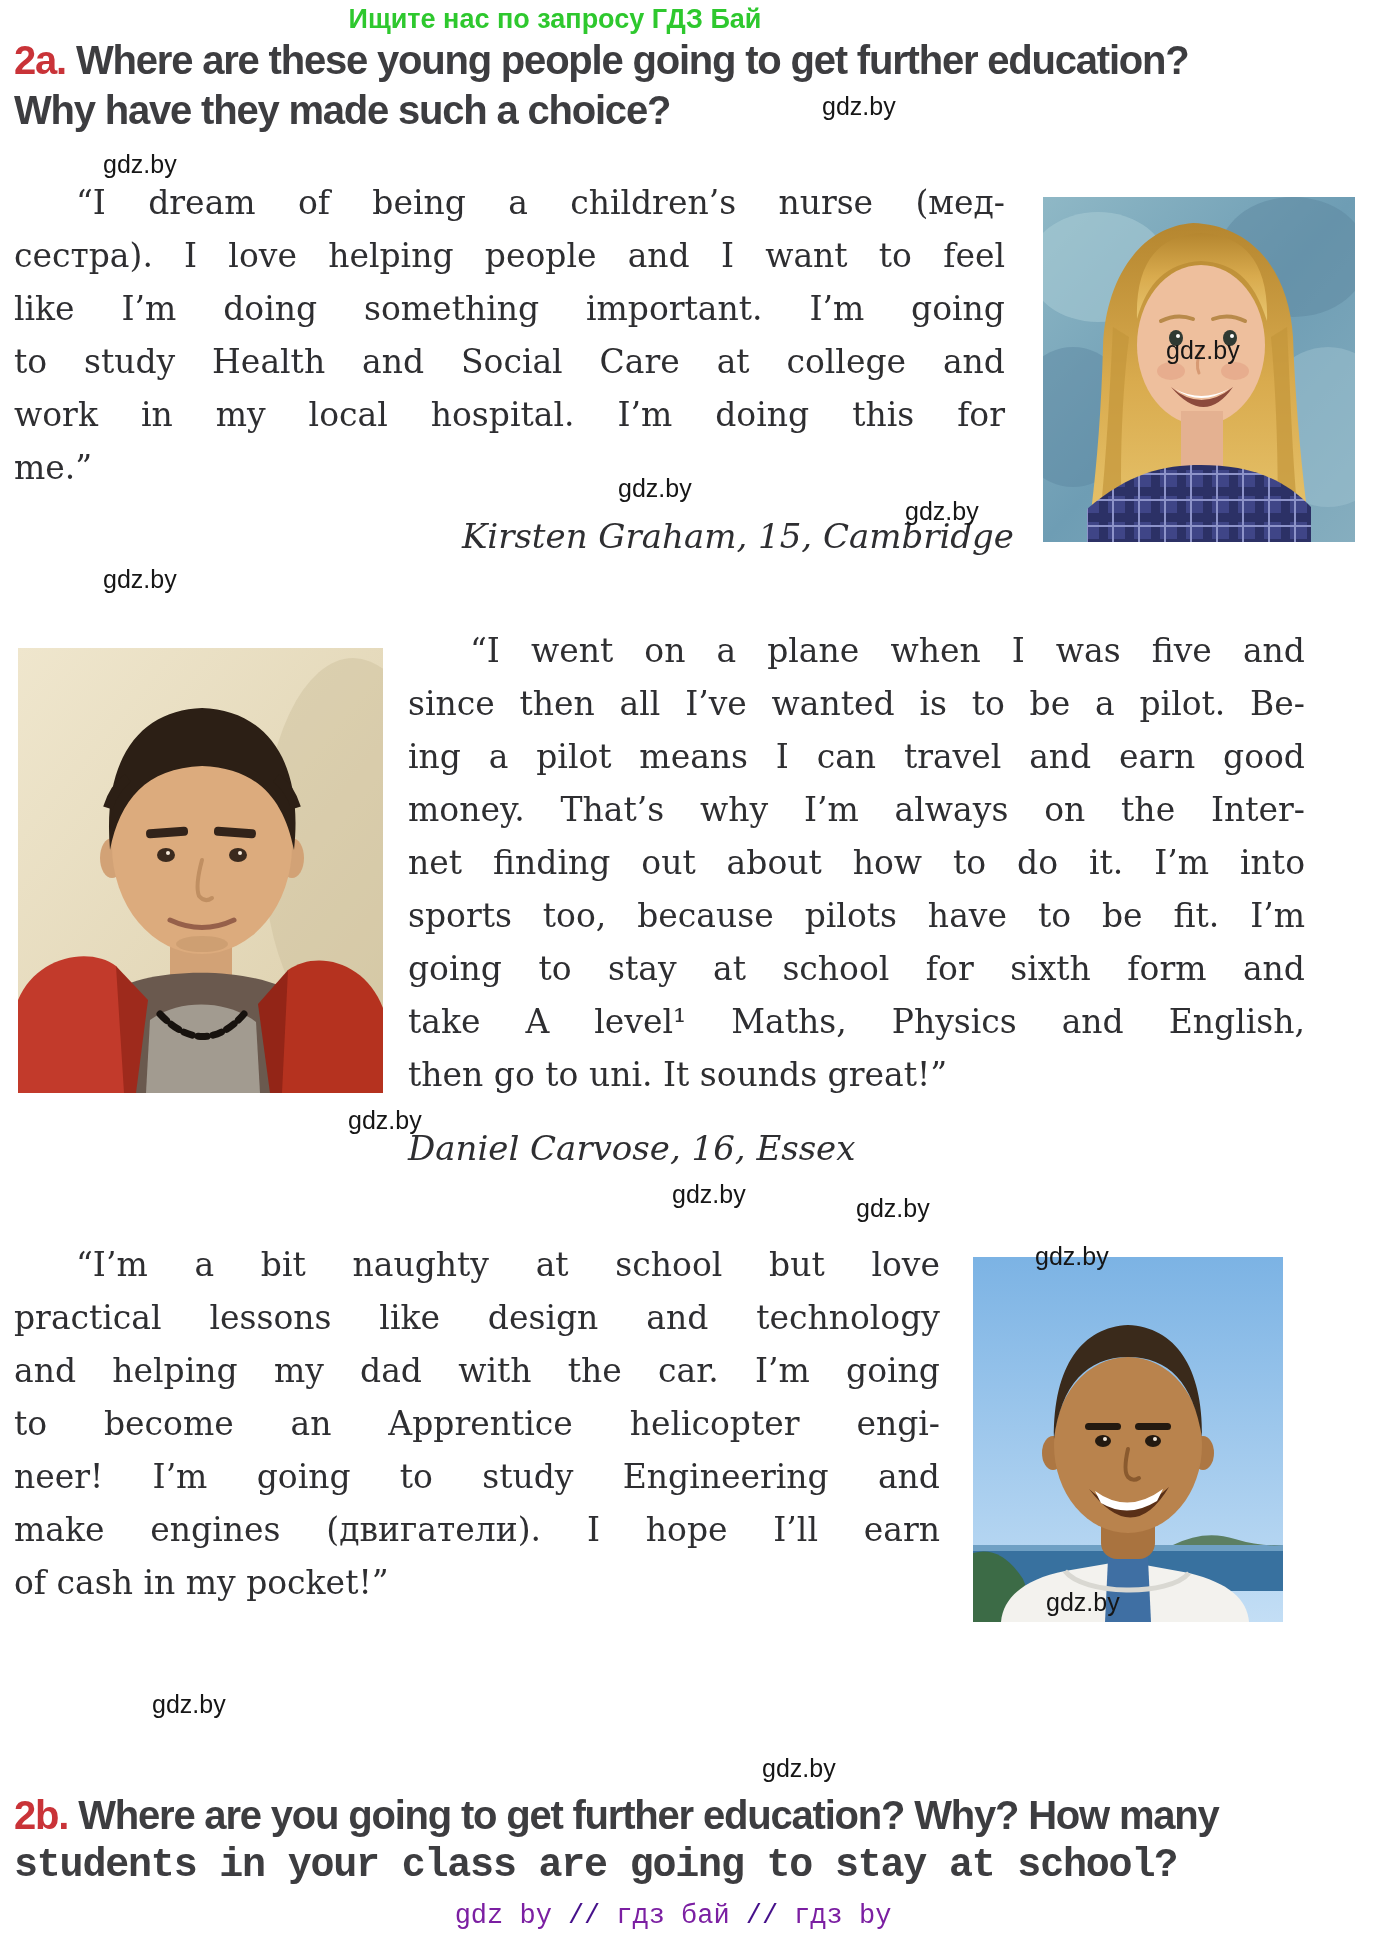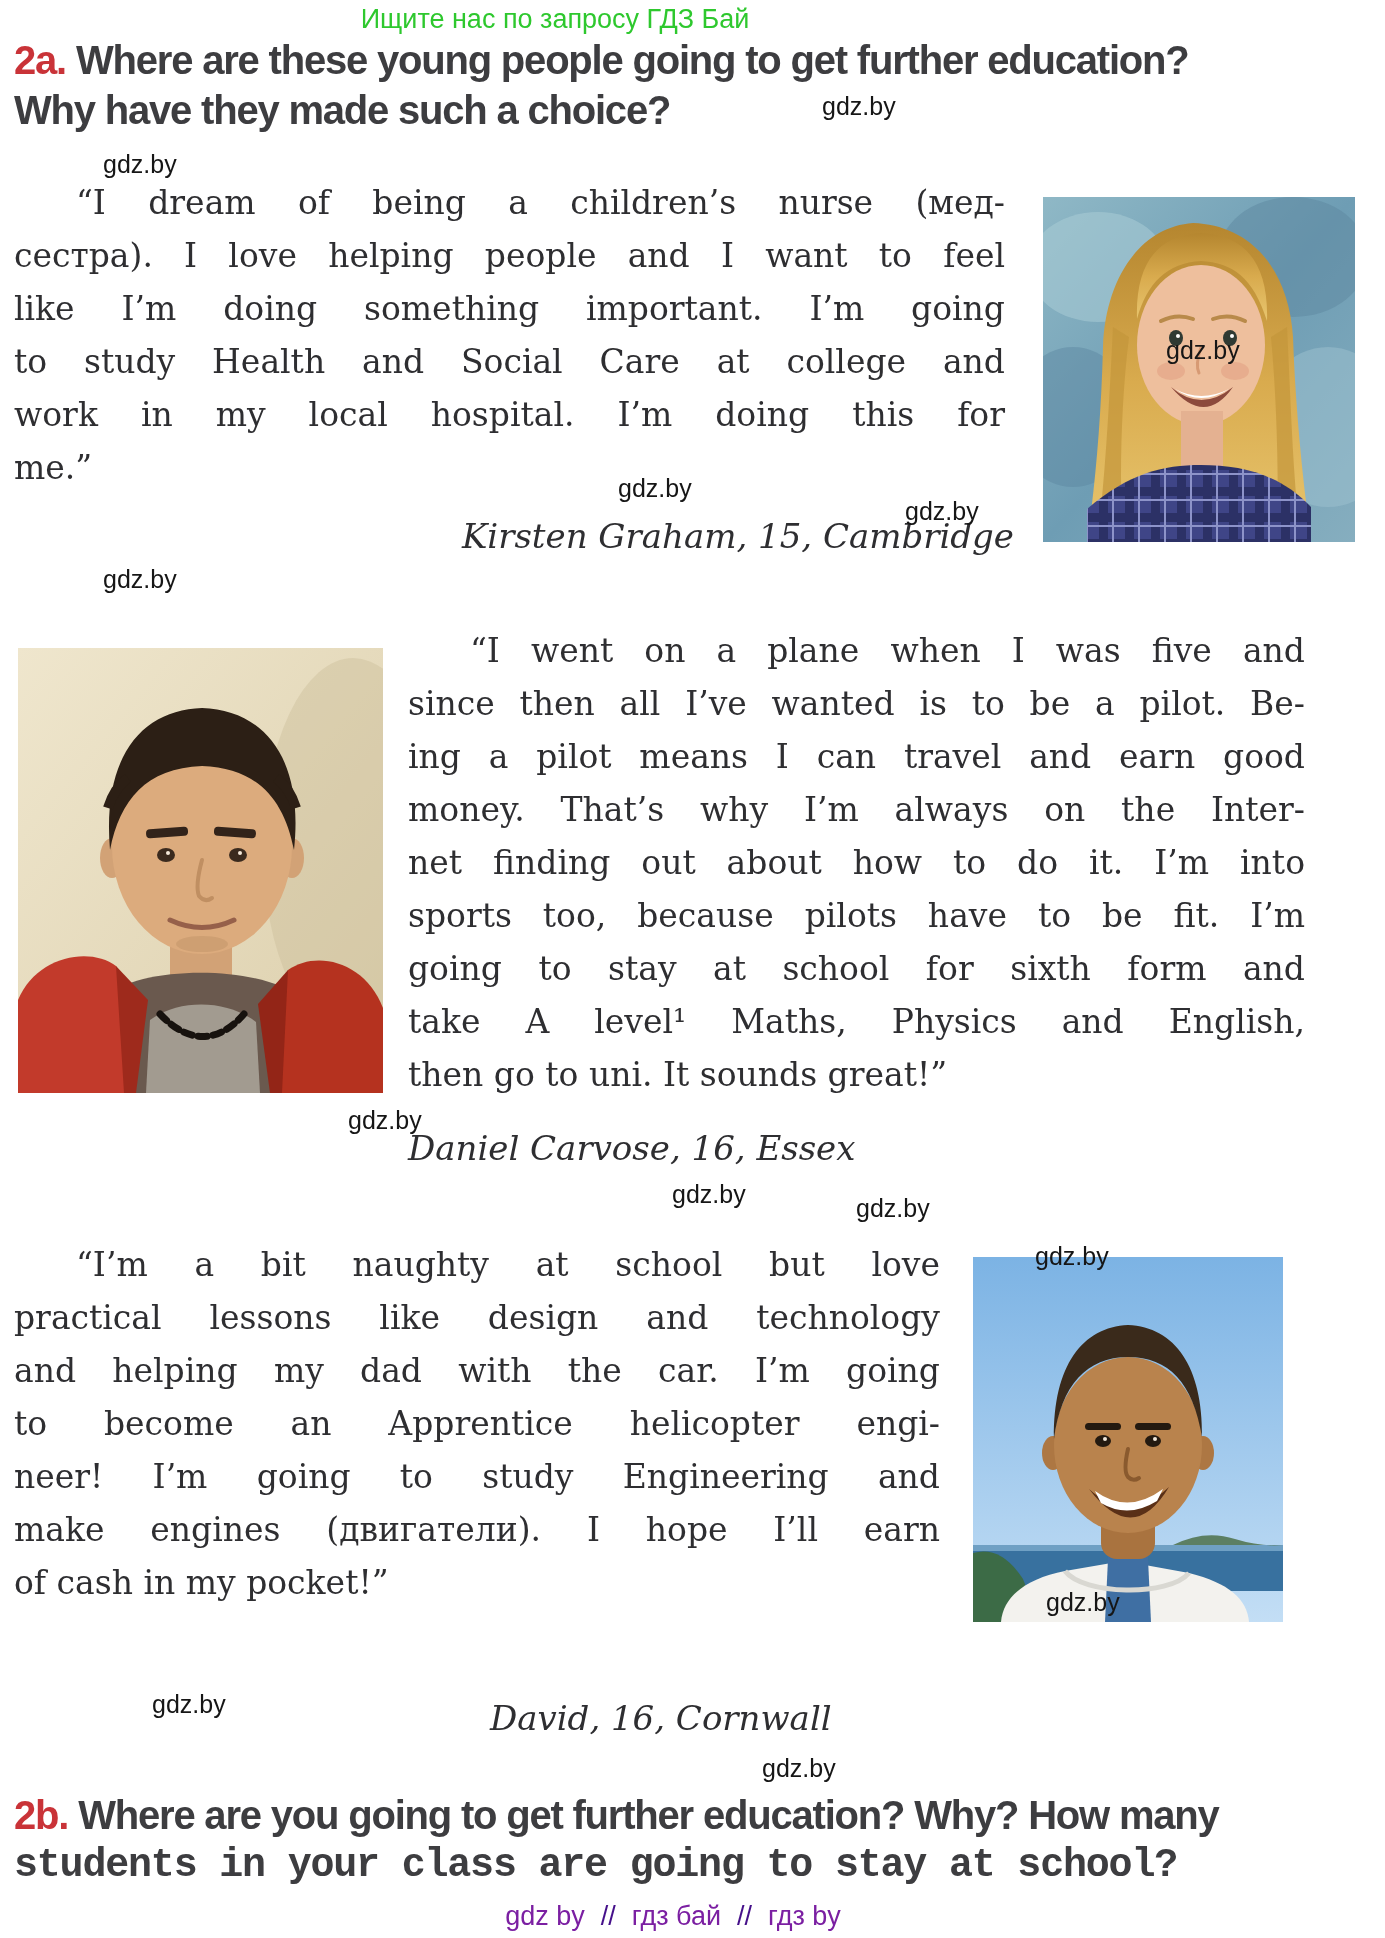--- a/index.html
+++ b/index.html
@@ -13,40 +13,41 @@
   }
   html,body{margin:0;padding:0;background:#ffffff;}
   .page{
     position:relative;width:1385px;height:1938px;background:#ffffff;
     overflow:hidden;font-family:"DejaVu Serif",serif;color:var(--body);
   }
   .promo-top{
     position:absolute;top:4px;left:555px;transform:translateX(-50%);
     font-family:"Liberation Sans",sans-serif;font-size:27px;color:var(--promo_top);
     white-space:nowrap;
+    font-weight:bold;
   }
   .task-line{
     position:absolute;font-family:"Liberation Sans",sans-serif;font-weight:bold;
     font-size:40px;letter-spacing:-1.2px;color:var(--heading);white-space:nowrap;
   }
   .task-num{color:var(--task_number);padding-right:10px;}
   .para{position:absolute;font-size:33px;line-height:53px;}
   .jline{text-align:justify;text-align-last:justify;}
   .jline.last{text-align:left;text-align-last:left;}
   .jline.indent{padding-left:62px;}
   .attr{position:absolute;font-style:italic;font-size:34px;white-space:nowrap;}
   .photo{position:absolute;overflow:hidden;}
   .photo svg{display:block;}
   .wm{
     position:absolute;font-family:"Liberation Sans",sans-serif;font-size:25px;
     color:var(--watermark);white-space:nowrap;z-index:5;
   }
   .promo-bottom{
     position:absolute;top:1901px;left:673px;transform:translateX(-50%);
-    font-family:Liberation Sans, sans-serif;font-size:27px;font-weight:500;
+    font-family:Liberation Mono, monospace;font-size:27px;font-weight:500;
     color:var(--promo_bottom);white-space:nowrap;
   }
   .promo-bottom .sep{color:var(--promo_bottom_sep);margin:0 16px;}
 </style>
 </head>
 <body>
 
 <div class="page">
 
   <div class="promo-top">Ищите нас по запросу ГДЗ Бай</div>
@@ -164,21 +165,20 @@
 
   <div class="para" style="left:14px;top:1238px;width:926px;">
     <div class="jline indent">“I’m a bit naughty at school but love</div>
     <div class="jline">practical lessons like design and technology</div>
     <div class="jline">and helping my dad with the car. I’m going</div>
     <div class="jline">to become an Apprentice helicopter engi-</div>
     <div class="jline">neer! I’m going to study Engineering and</div>
     <div class="jline">make engines (двигатели). I hope I’ll earn</div>
     <div class="jline last">of cash in my pocket!”</div>
   </div>
-  <div class="attr" style="left:490px;top:1698px;">David, 16, Cornwall</div>
 
   <div class="photo" style="left:973px;top:1257px;width:310px;height:365px;">
     <svg width="310" height="365" viewBox="0 0 310 365">
       <defs>
         <linearGradient id="vsky" x1="0" y1="0" x2="0" y2="1">
           <stop offset="0" stop-color="#7cb3e4"></stop>
             <stop offset="1" stop-color="#c3def5"></stop>
         </linearGradient>
       </defs>
       <rect width="310" height="365" fill="url(#vsky)"></rect>

